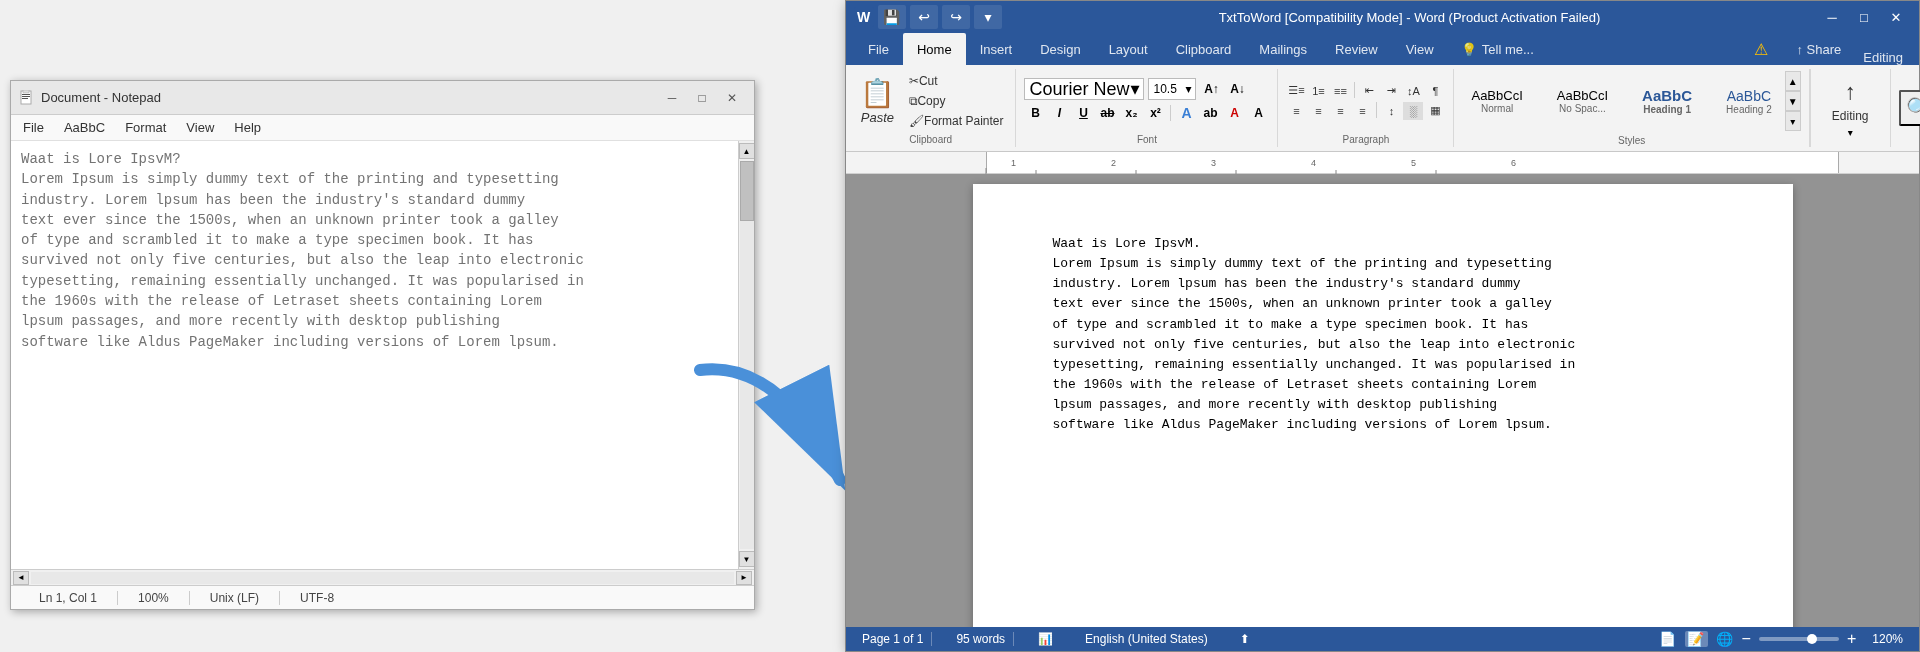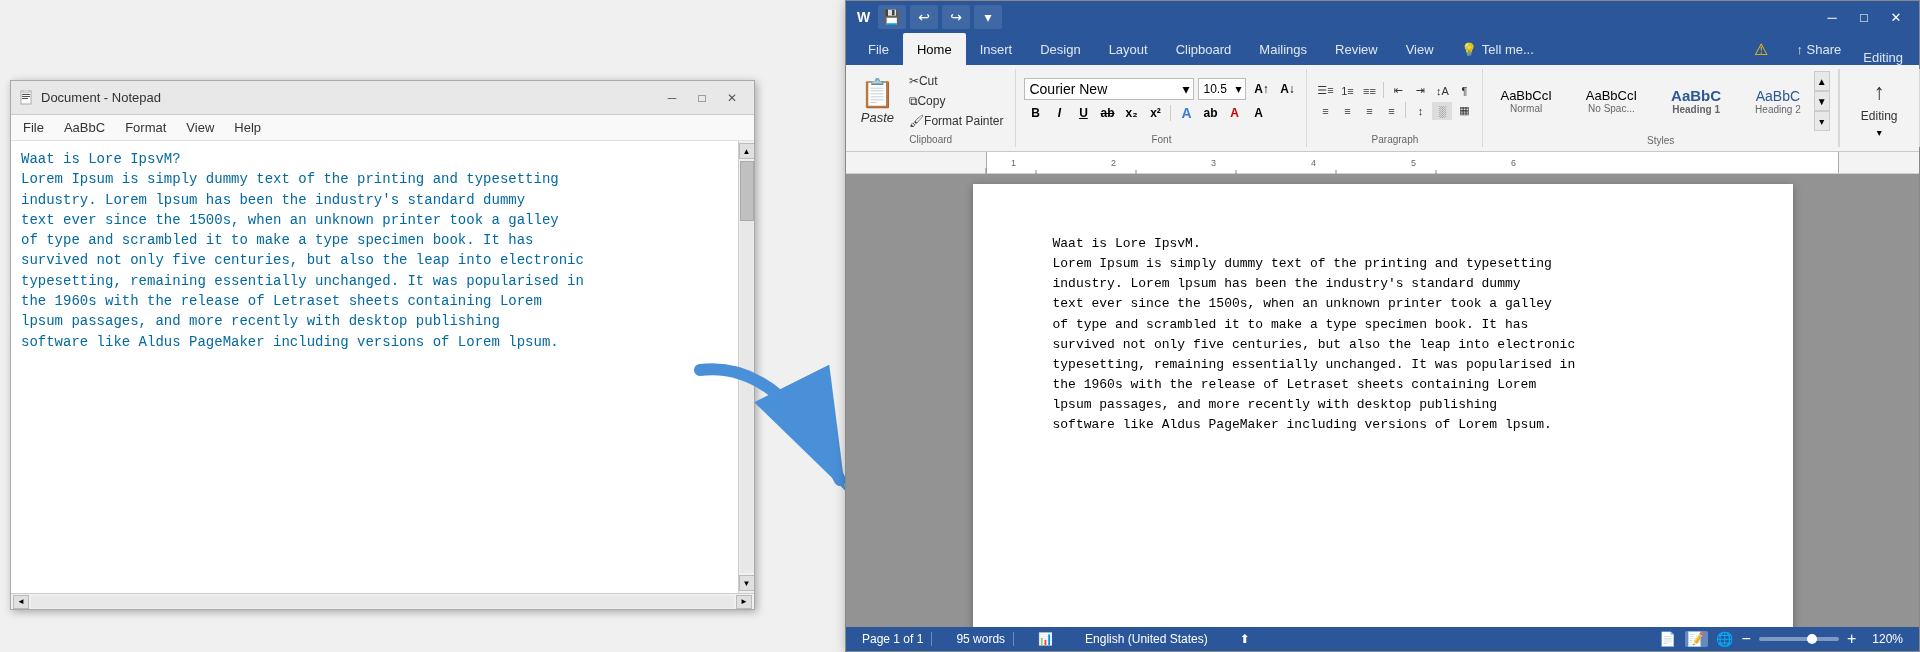--- a/index.html
+++ b/index.html
@@ -86,21 +86,21 @@
       flex: 1;
       display: flex;
       overflow: hidden;
     }
     .notepad-text-area {
       flex: 1;
       background: white;
       font-family: 'Courier New', monospace;
       font-size: 14px;
       padding: 8px 10px;
-      color: #0369a1;
+      color: #737373;
       line-height: 1.45;
       overflow-y: auto;
       white-space: pre-wrap;
       border: none;
       outline: none;
       resize: none;
     }
     .notepad-scrollbar-v {
       width: 16px;
       background: #f0f0f0;
@@ -337,26 +337,26 @@
       display: flex;
       flex-direction: column;
       gap: 3px;
     }
     .font-row {
       display: flex;
       align-items: center;
       gap: 4px;
     }
     .font-name-box {
-      width: 170px;
+      width: 120px;
       height: 22px;
       border: 1px solid #bbb;
       background: white;
       padding: 0 4px;
-      font-size: 14px;
+      font-size: 18px;
       display: flex;
       align-items: center;
       justify-content: space-between;
       cursor: pointer;
     }
     .font-size-box {
       width: 48px;
       height: 22px;
       border: 1px solid #bbb;
       background: white;
@@ -582,20 +582,26 @@
       <div class="scroll-arrow">▼</div>
     </div>
   </div>
 
   <div class="notepad-scrollbar-h">
     <div class="scroll-arrow-h">◄</div>
     <div class="scroll-track-h"></div>
     <div class="scroll-arrow-h">►</div>
   </div>
 
+  <div class="notepad-statusbar">
+    <span class="status-section">Ln 1, Col 1</span>
+    <span class="status-section">100%</span>
+    <span class="status-section">Unix (LF)</span>
+    <span class="status-section">UTF-8</span>
+  </div>
 </div>
 
 <div class="arrow-container">
   <svg viewBox="0 0 200 160" width="200" height="160">
     <defs>
       <marker id="arrowhead" markerWidth="10" markerHeight="7" refX="9" refY="3.5" orient="auto">
         <polygon points="0 0, 10 3.5, 0 7" fill="#4a90d9"></polygon>
       </marker>
     </defs>
     <path d="M 20 20 Q 100 10 160 130" stroke="#4a90d9" stroke-width="12" fill="none" marker-end="url(#arrowhead)" stroke-linecap="round"></path>
@@ -609,20 +615,21 @@
 
       <svg width="20" height="20" viewBox="0 0 20 20">
         <rect width="20" height="20" fill="#2b579a" rx="2"></rect>
         <text x="3" y="15" font-size="14" font-weight="bold" fill="white">W</text>
       </svg>
       <button class="title-icon-btn">💾</button>
       <button class="title-icon-btn">↩</button>
       <button class="title-icon-btn">↪</button>
       <button class="title-icon-btn">▾</button>
     </div>
+    <span class="word-title-text">TxtToWord [Compatibility Mode] - Word (Product Activation Failed)</span>
     <div class="word-titlebar-right">
       <button class="word-win-btn">─</button>
       <button class="word-win-btn">□</button>
       <button class="word-win-btn close">✕</button>
     </div>
   </div>
 
   <div class="word-ribbon">
     <div class="ribbon-tabs">
       <div class="ribbon-tab">File</div>

